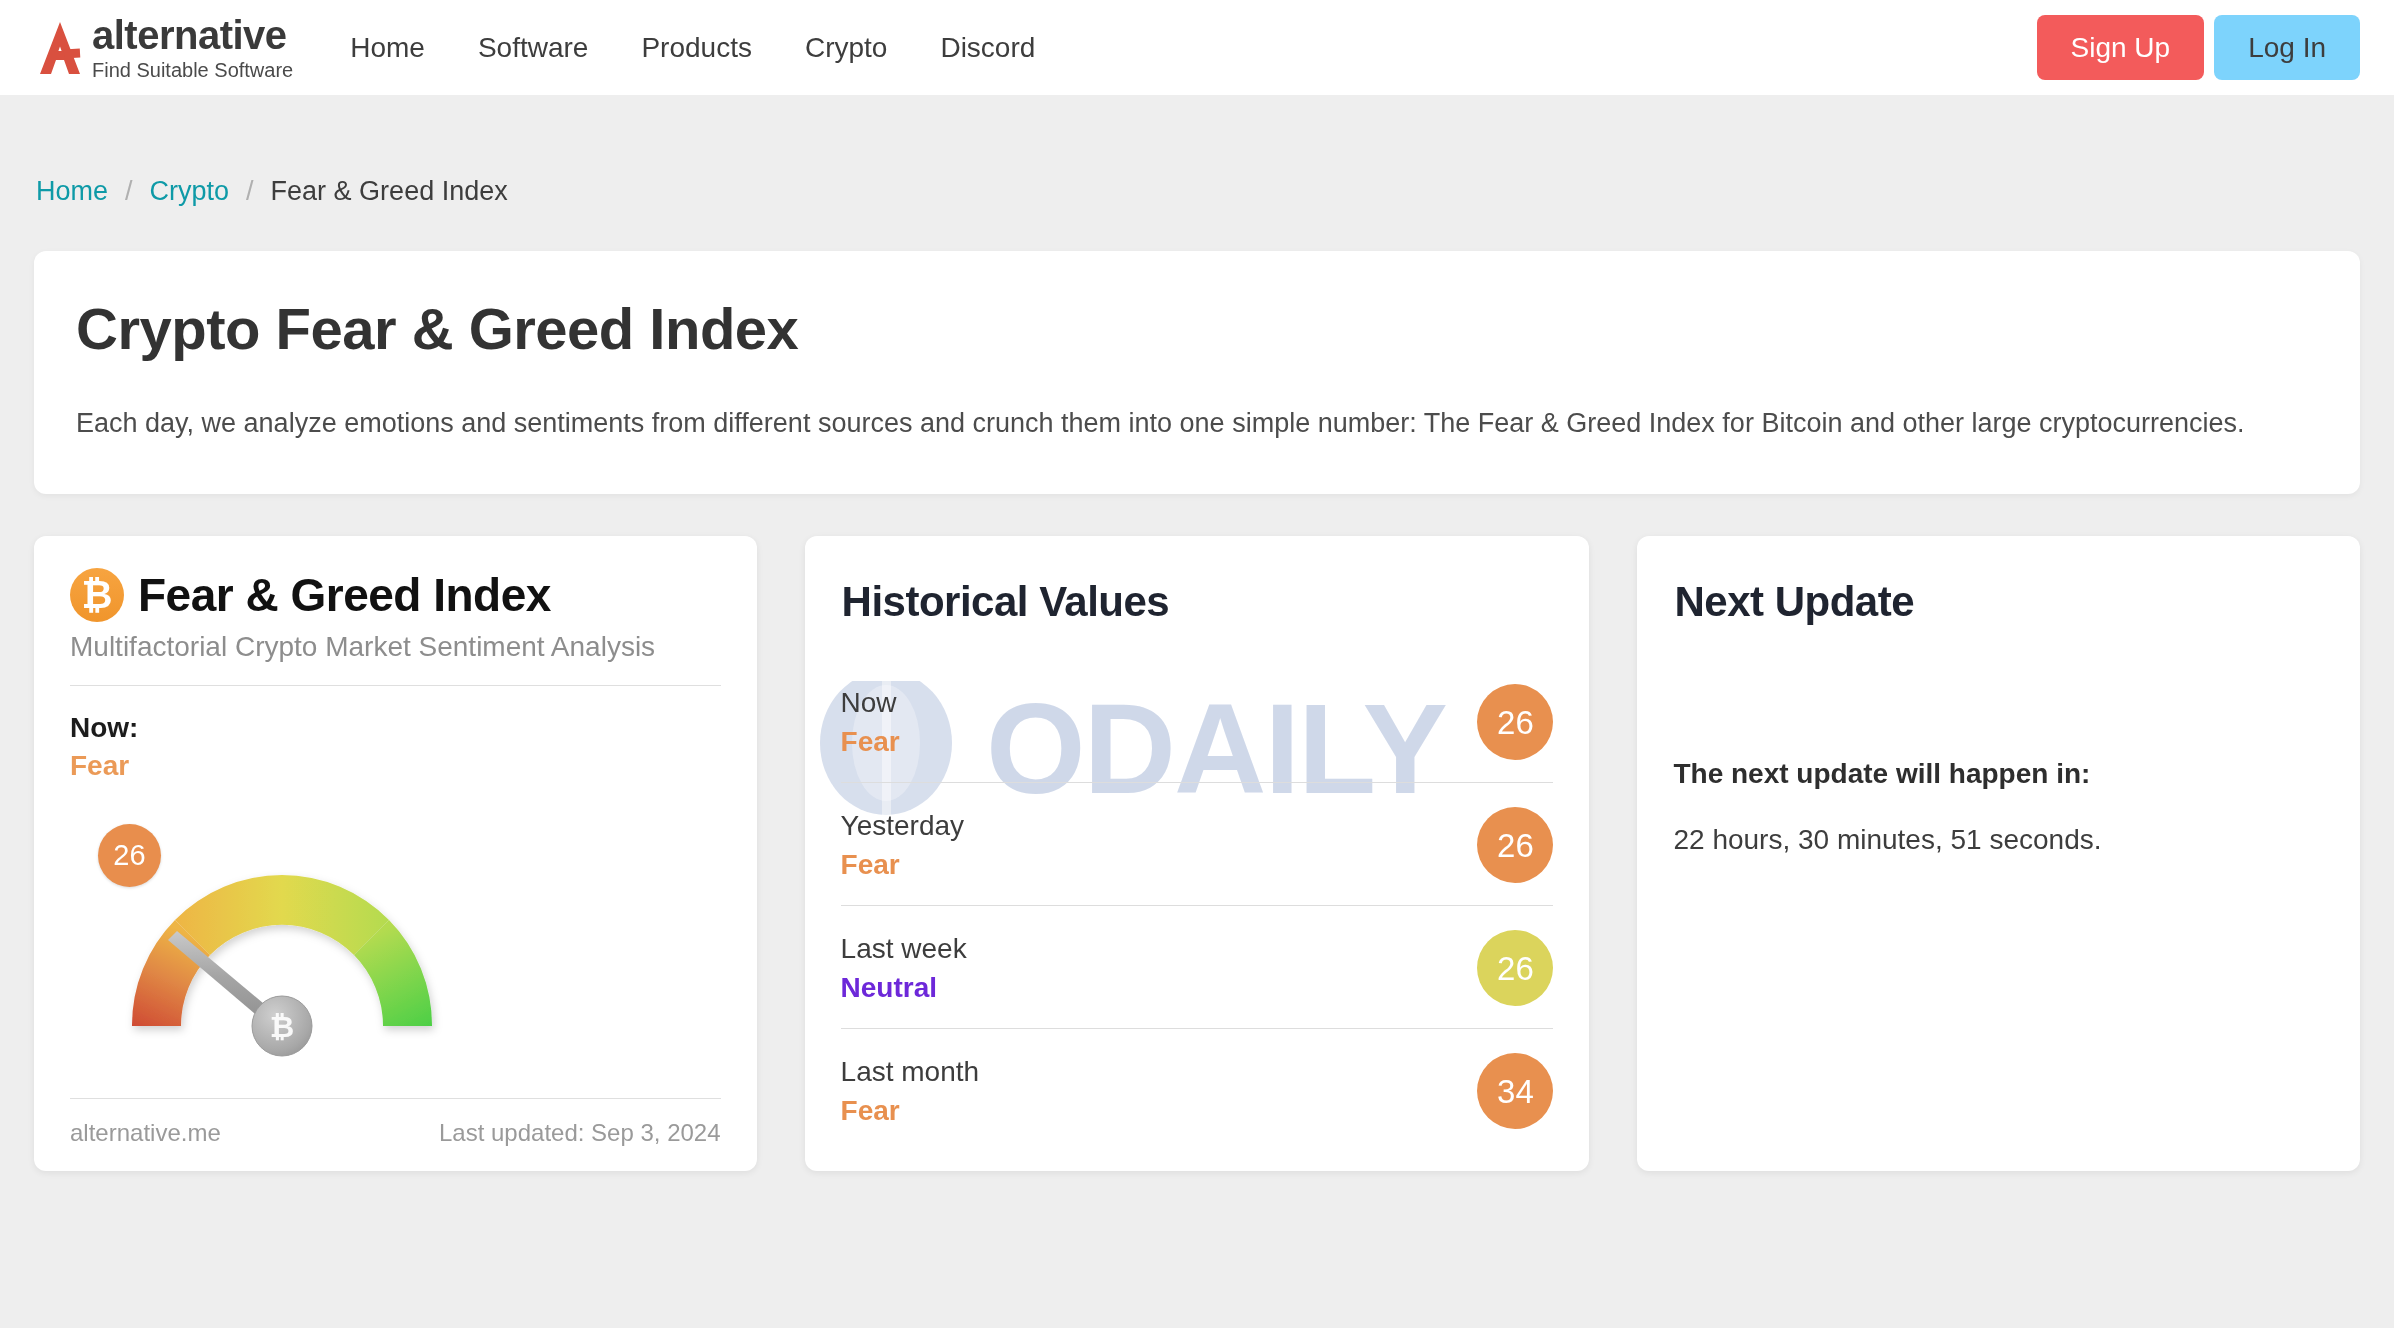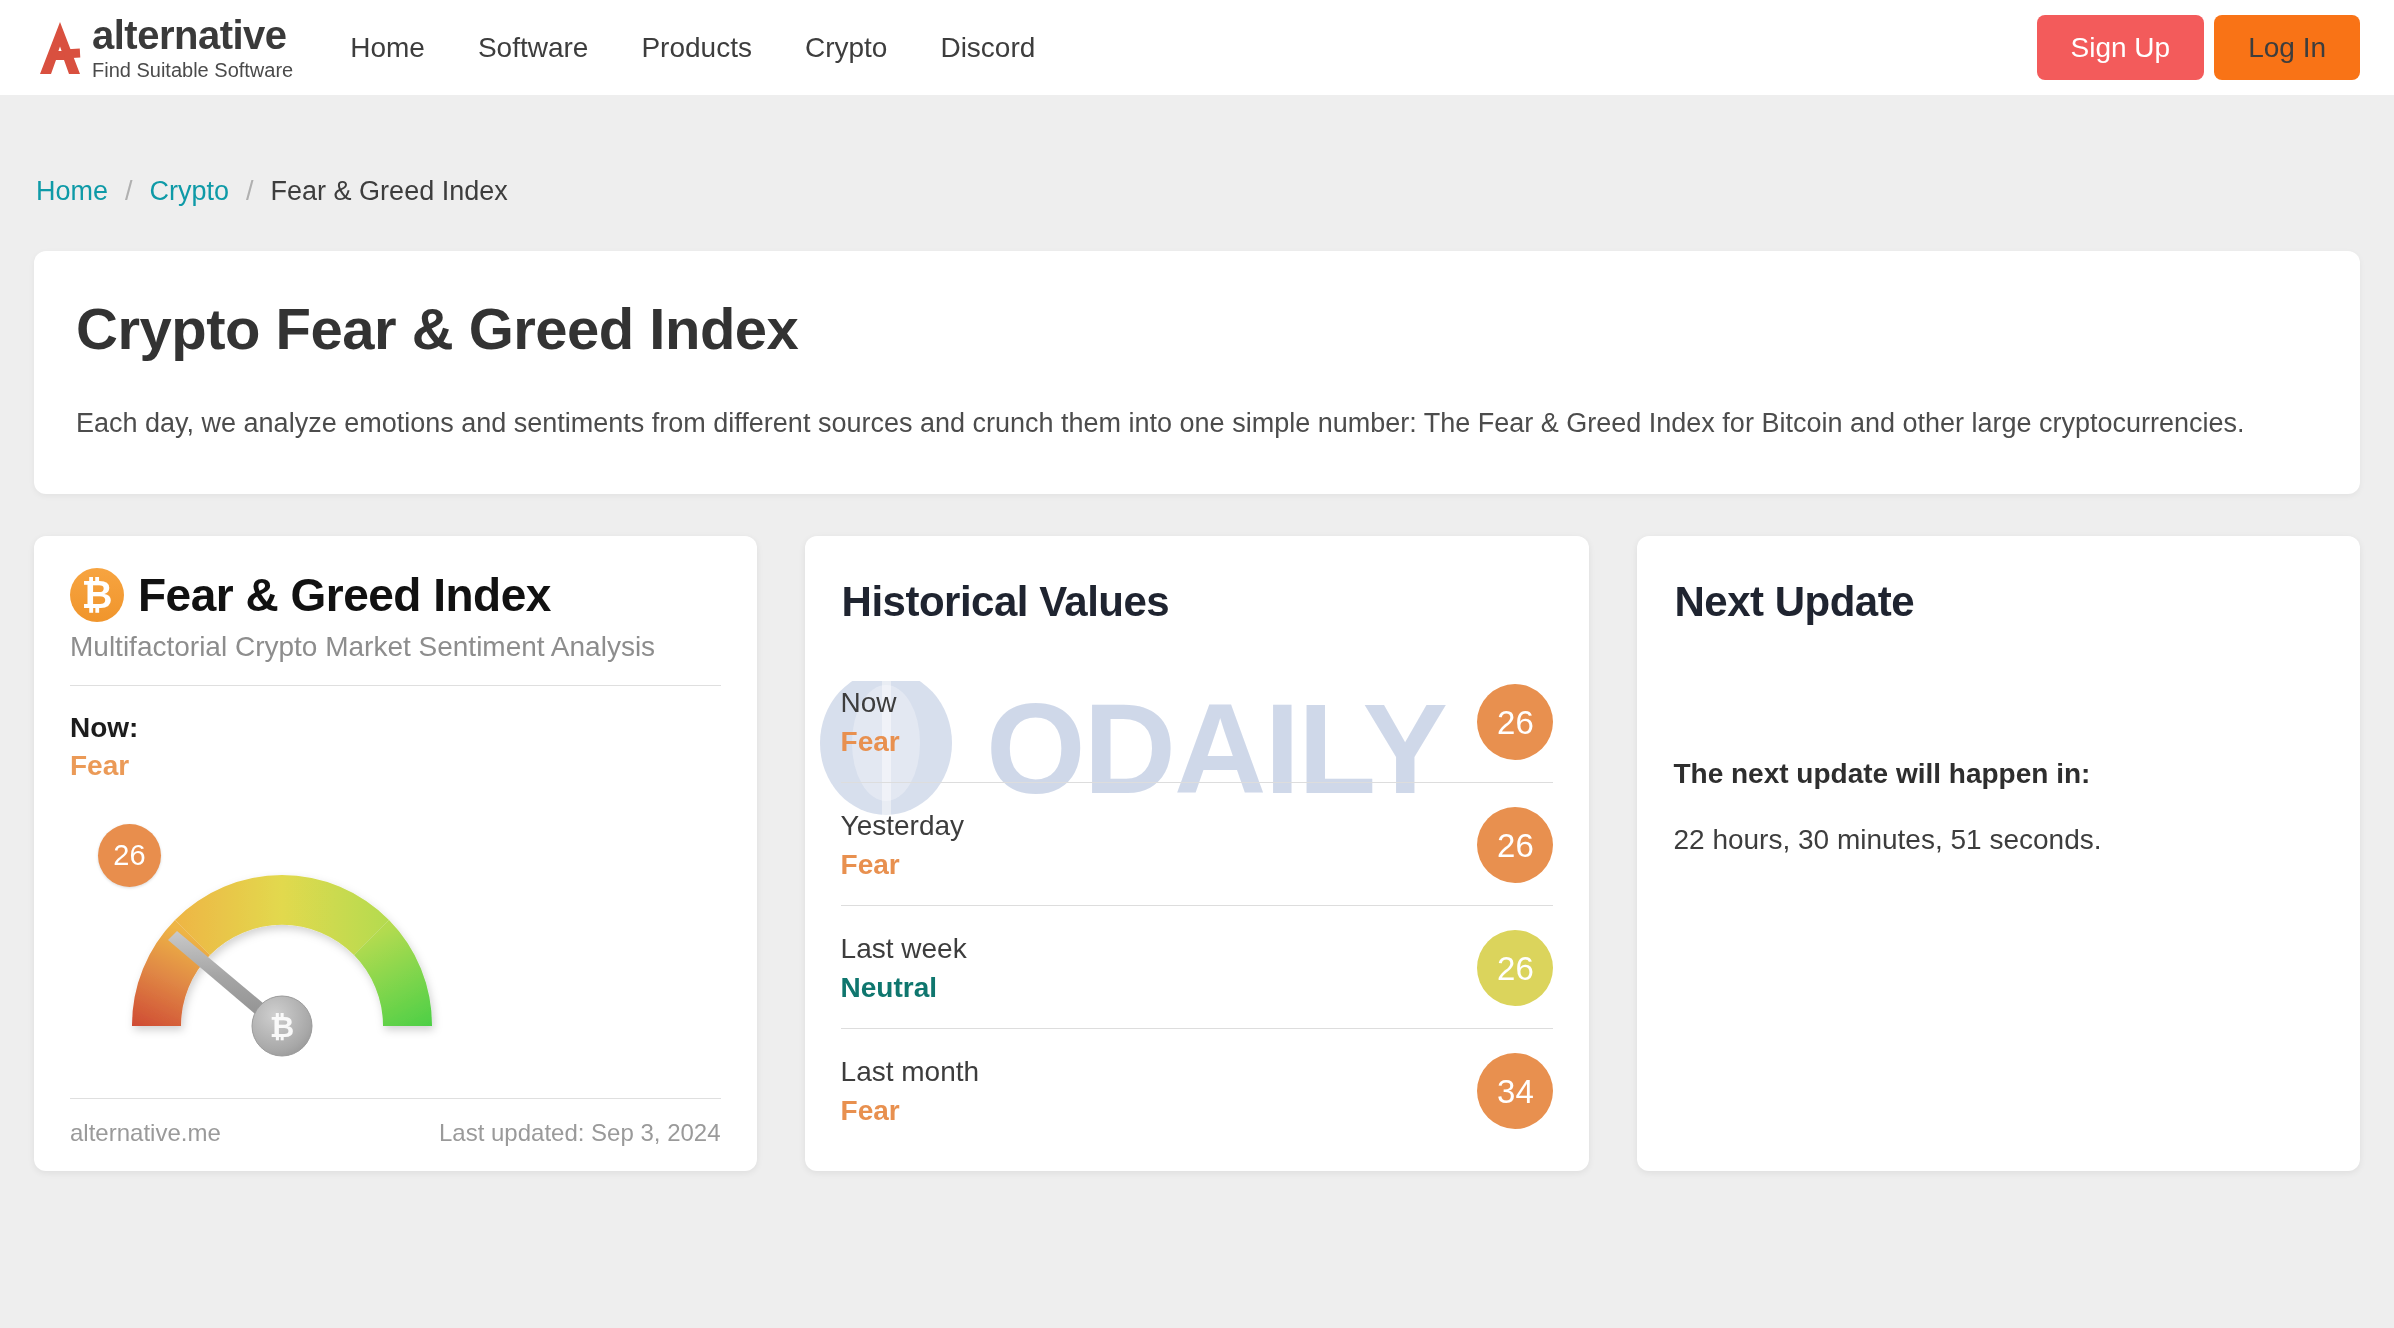--- a/index.html
+++ b/index.html
@@ -41,21 +41,21 @@
     white-space: nowrap;
   }
   .nav-right {
     margin-left: auto; display: flex; align-items: center; gap: 10px;
   }
   .btn {
     font-size: 28px; border: none; border-radius: 8px; cursor: pointer;
     padding: 16px 34px; font-family: inherit; line-height: 1.2;
   }
   .btn-signup { background: #f35b5b; color: #ffffff; }
-  .btn-login  { background: #f97316; color: #3d3d3d; }
+  .btn-login  { background: #7dd3fc; color: #3d3d3d; }
 
   
   .page {
     padding: 0 34px;
     position: relative;
   }
   .breadcrumb {
     display: flex; align-items: center; gap: 17px;
     font-size: 27px; padding: 81px 0 0 2px;
   }
@@ -311,21 +311,21 @@
           <div>
             <div class="hist-label">Yesterday</div>
             <div class="hist-class" style="color:#e8904f">Fear</div>
           </div>
           <div class="hist-val" style="background:#e8904f">26</div>
         </div>
 
         <div class="hist-row">
           <div>
             <div class="hist-label">Last week</div>
-            <div class="hist-class" style="color:#0f766e">Neutral</div>
+            <div class="hist-class" style="color:#6d28d9">Neutral</div>
           </div>
           <div class="hist-val" style="background:#dbd45c">26</div>
         </div>
 
         <div class="hist-row">
           <div>
             <div class="hist-label">Last month</div>
             <div class="hist-class" style="color:#e8904f">Fear</div>
           </div>
           <div class="hist-val" style="background:#e8904f">34</div>

